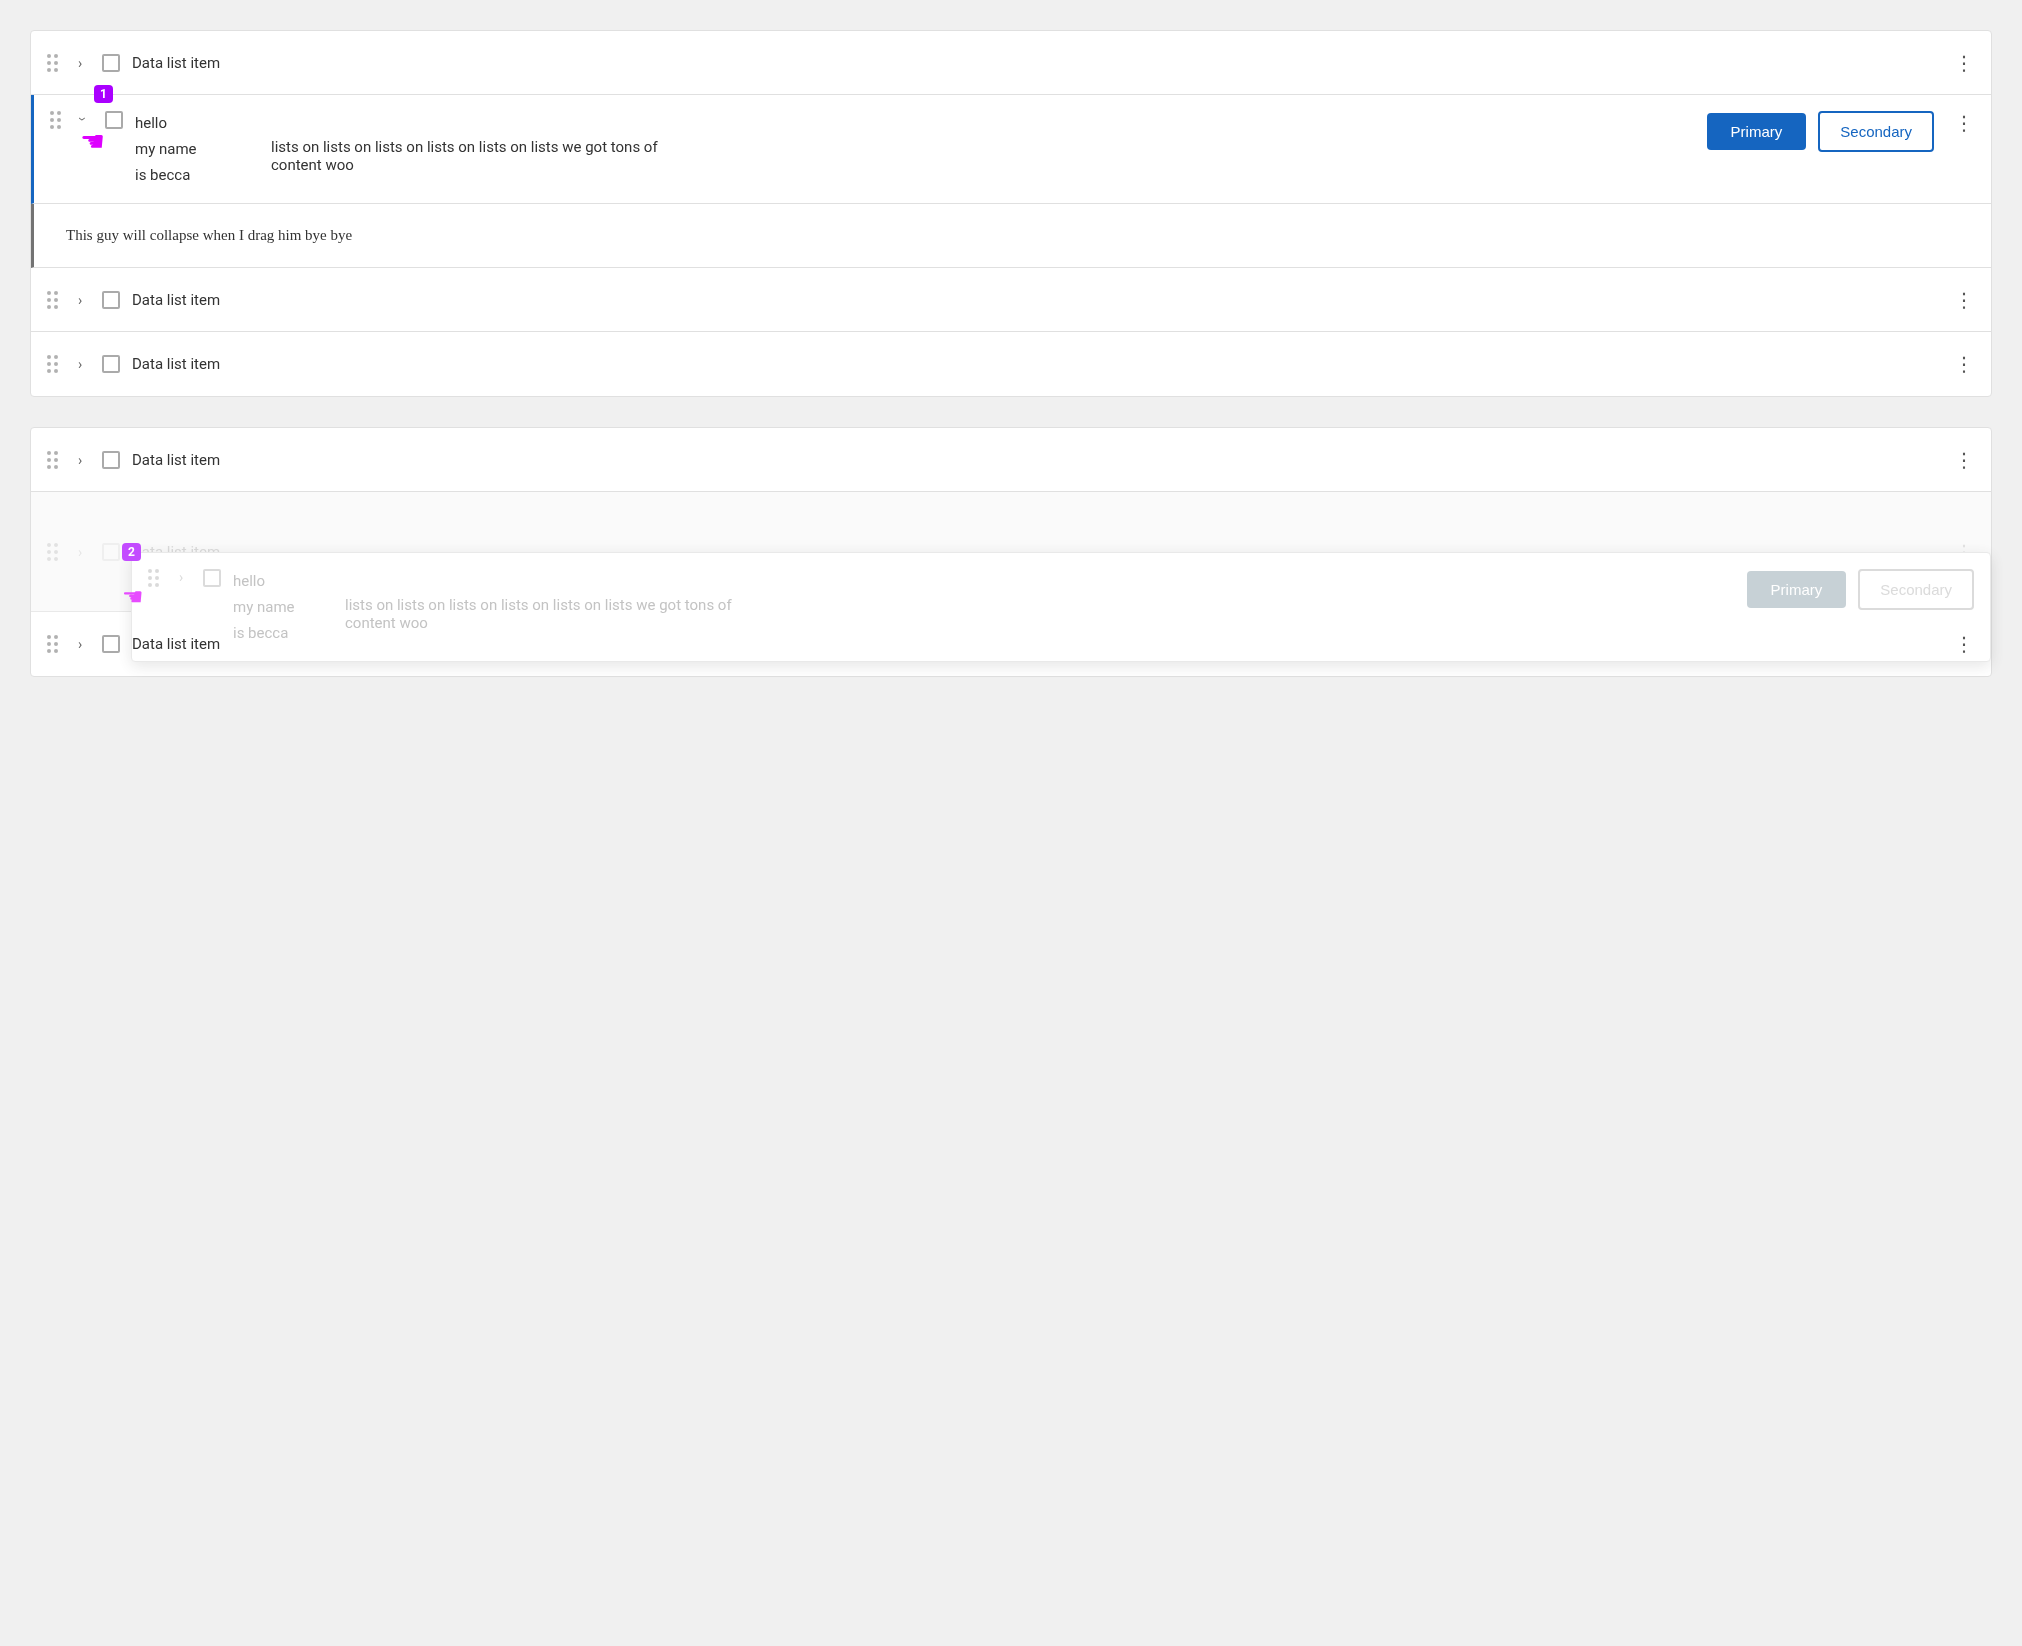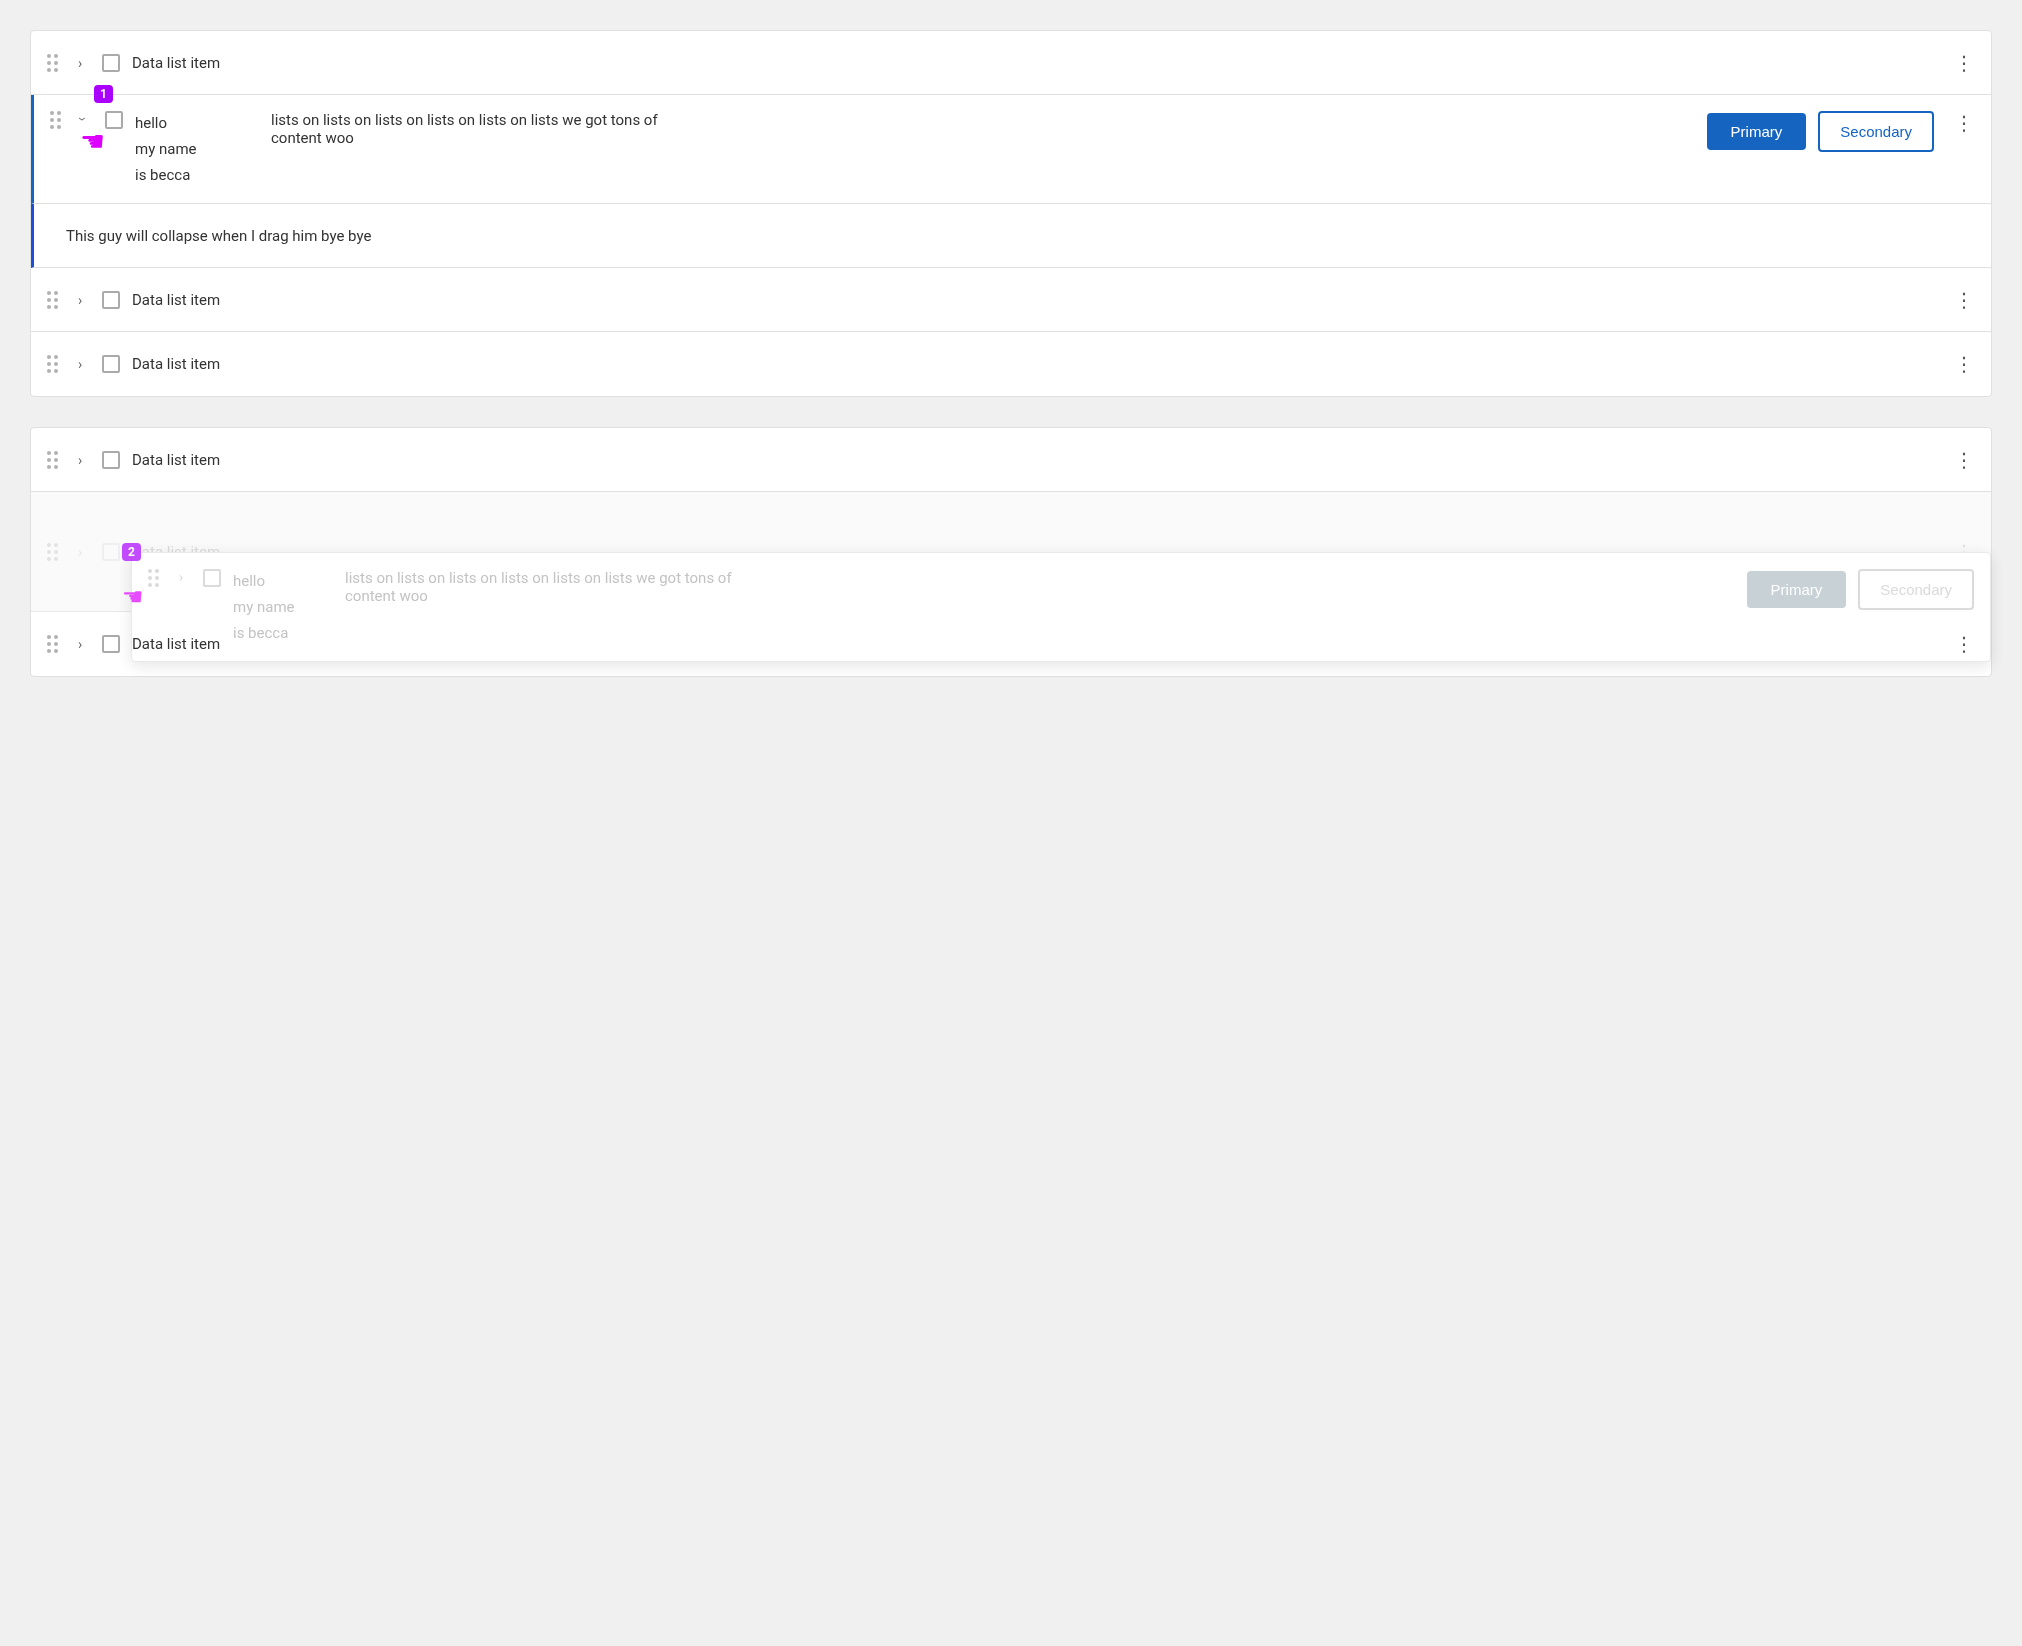--- a/index.html
+++ b/index.html
@@ -79,20 +79,21 @@
       flex-direction: column;
       gap: 2px;
       line-height: 1.6;
     }
 
     .row-description {
       flex: 1;
       font-size: 15px;
       color: #333;
       max-width: 400px;
+      margin-top: 27px;
     }
 
     .row-actions {
       display: flex;
       gap: 12px;
       align-items: center;
       margin-left: auto;
     }
 
     .btn-primary {
@@ -269,21 +270,21 @@
       </div>
       <div class="row-description">lists on lists on lists on lists on lists on lists we got tons of content woo</div>
     </div>
     <div class="row-actions">
       <button class="btn-primary">Primary</button>
       <button class="btn-secondary">Secondary</button>
     </div>
     <span class="more-icon">⋮</span>
   </div>
 
-  <div class="list-row" style="border-left: 3px solid #1d4ed8;">
+  <div class="list-row" style="border-left: 3px solid #737373; font-family: Liberation Serif, serif;">
     <span class="collapse-text">This guy will collapse when I drag him bye bye</span>
   </div>
 
   <div class="list-row">
     <div class="dots-grid">
       <span></span>
         <span></span>
         <span></span>
         <span></span>
         <span></span>

